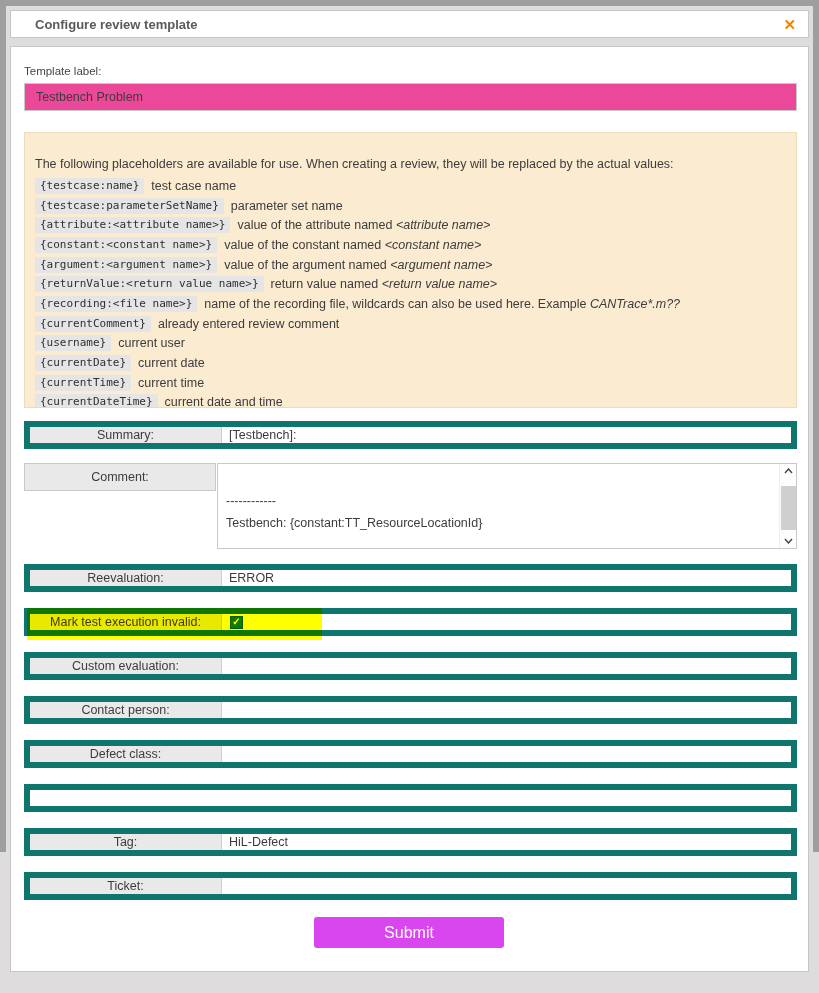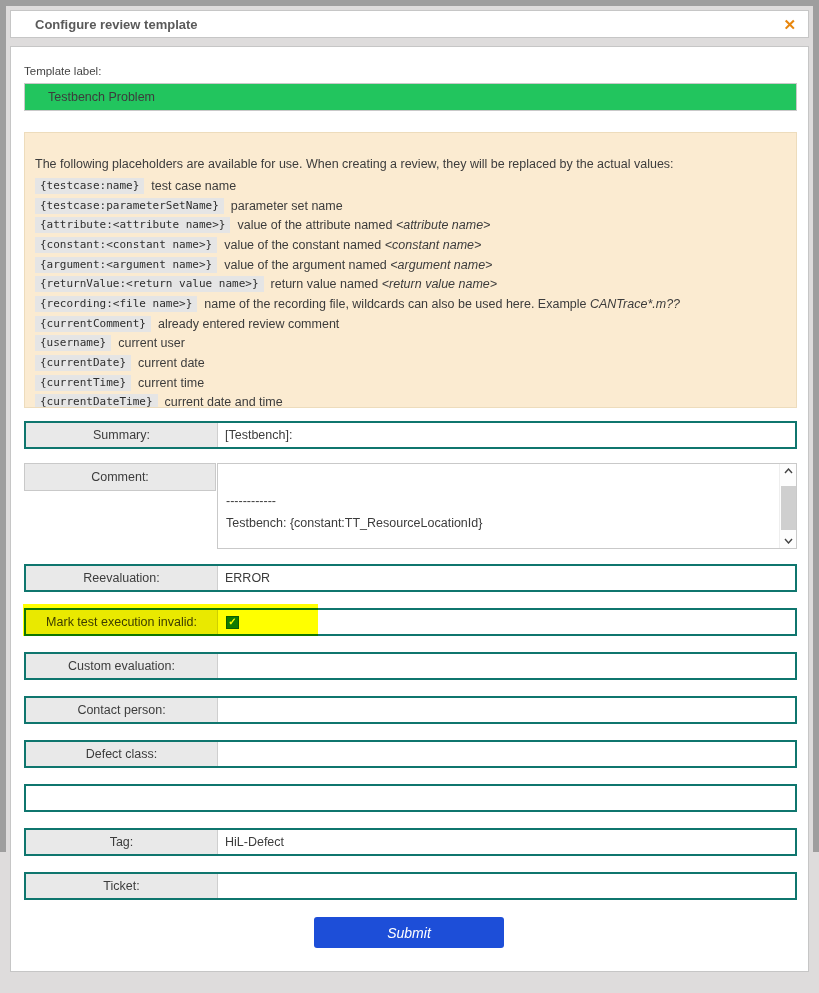--- a/index.html
+++ b/index.html
@@ -8,47 +8,47 @@
   #screen { position:absolute; inset:0; width:819px; height:852px; }
   .frame-edge { position:absolute; inset:0; border-top:6px solid #9e9e9e; border-left:6px solid #9e9e9e; border-right:6px solid #9e9e9e; pointer-events:none; }
 
   .titlebar { position:absolute; left:10px; top:10px; width:799px; height:28px; background:#fff; border:1px solid #c6c6c6; display:flex; align-items:center; }
   .titlebar .title { margin-left:24px; font-size:13px; font-weight:bold; color:#5a5a5a; }
   .titlebar .close { margin-left:auto; margin-right:12px; color:#e8860d; font-size:15px; font-weight:bold; cursor:pointer; line-height:1; }
 
   .panel { position:absolute; left:10px; top:46px; width:799px; height:926px; background:#fff; border:1px solid #c6c6c6; }
 
   .tpl-label { position:absolute; left:13px; top:18px; font-size:11.5px; color:#444; }
-  .tpl-input { position:absolute; left:13px; top:36px; width:773px; height:28px; border:1px solid #c9c9c9; background:#22c55e; font-family:"Liberation Sans", sans-serif; font-size:12.5px; color:#3c3c3c; padding:0 23px; outline:none; }
+  .tpl-input { position:absolute; left:13px; top:36px; width:773px; height:28px; border:1px solid #c9c9c9; background:#ec4899; font-family:"Liberation Sans", sans-serif; font-size:12.5px; color:#3c3c3c; padding:0 11px; outline:none; }
 
   .infobox { position:absolute; left:13px; top:85px; width:773px; height:276px; background:#fbebd1; border:1px solid #eddcbc; padding:23px 10px 6px 10px; font-size:12.5px; overflow:hidden; }
   .infobox .intro { margin-bottom:3px; line-height:17px; }
   .ph-line { display:flex; align-items:center; height:19.7px; white-space:nowrap; }
   .ph-chip { font-family:"DejaVu Sans Mono","Liberation Mono",monospace; font-size:11px; background:#e5e5e5; padding:1px 5px 2px 5px; margin-right:7px; color:#2e2e2e; }
   .ph-desc i { font-style:italic; }
 
-  .row { position:absolute; left:13px; width:773px; height:28px; border:2px solid #0f766e; background:#fff; display:flex; }
+  .row { position:absolute; left:13px; width:773px; height:28px; border:6px solid #0f766e; background:#fff; display:flex; }
   .row .lbl { width:192px; background:#e9e9e9; border-right:1px solid #cfcfcf; display:flex; align-items:center; justify-content:center; font-size:12.5px; color:#3c3c3c; flex:0 0 auto; }
   .row .val { flex:1; display:flex; align-items:center; }
   .row .val input { width:100%; height:100%; border:none; outline:none; background:transparent; font-family:"Liberation Sans", sans-serif; font-size:12.5px; color:#3c3c3c; padding:0 7px; }
 
   .comment-lbl { position:absolute; left:13px; top:416px; width:192px; height:28px; background:#e9e9e9; border:1px solid #c9c9c9; display:flex; align-items:center; justify-content:center; font-size:12.5px; }
   .comment-box { position:absolute; left:206px; top:416px; width:580px; height:86px; border:1px solid #c9c9c9; background:#fff; }
   .comment-text { position:absolute; left:0; top:0; right:18px; bottom:0; padding:4px 8px; font-size:12.5px; line-height:22px; white-space:pre-wrap; overflow:hidden; }
   .scrollbar { position:absolute; right:0; top:0; width:17px; height:100%; background:#fdfdfd; border-left:1px solid #eee; }
   .sb-btn { position:absolute; left:0; width:17px; height:14px; display:flex; align-items:center; justify-content:center; cursor:pointer; }
   .sb-up { top:0; } .sb-down { bottom:0; }
   .sb-thumb { position:absolute; left:1px; top:22px; width:15px; height:44px; background:#cfcfcf; cursor:pointer; }
 
   .hl-row { position:relative; }
   .highlight { position:absolute; left:-3px; top:-6px; width:295px; height:32px; background:#ffff00; mix-blend-mode:multiply; pointer-events:none; }
   .checkbox { width:13px; height:13px; background:#0f7b0f; border:1px solid #0a5c0a; margin-left:8px; display:flex; align-items:center; justify-content:center; cursor:pointer; }
   .checkbox .check { color:#fff; font-size:10px; line-height:1; font-weight:bold; }
 
-  .submit-btn { position:absolute; left:303px; top:870px; width:190px; height:31px; background:#1d4ed8; border:none; border-radius:3px; color:#fff; font-family:"Liberation Sans", sans-serif; font-size:14px; cursor:pointer;font-style:italic; }
+  .submit-btn { position:absolute; left:303px; top:870px; width:190px; height:31px; background:#d946ef; border:none; border-radius:3px; color:#fff; font-family:"Liberation Sans", sans-serif; font-size:16px; cursor:pointer; }
 </style>
 </head>
 <body>
 
 <div id="screen">
   <div class="frame-edge"></div>
 
   <div class="titlebar">
     <span class="title">Configure review template</span>
     <span class="close">✕</span>

